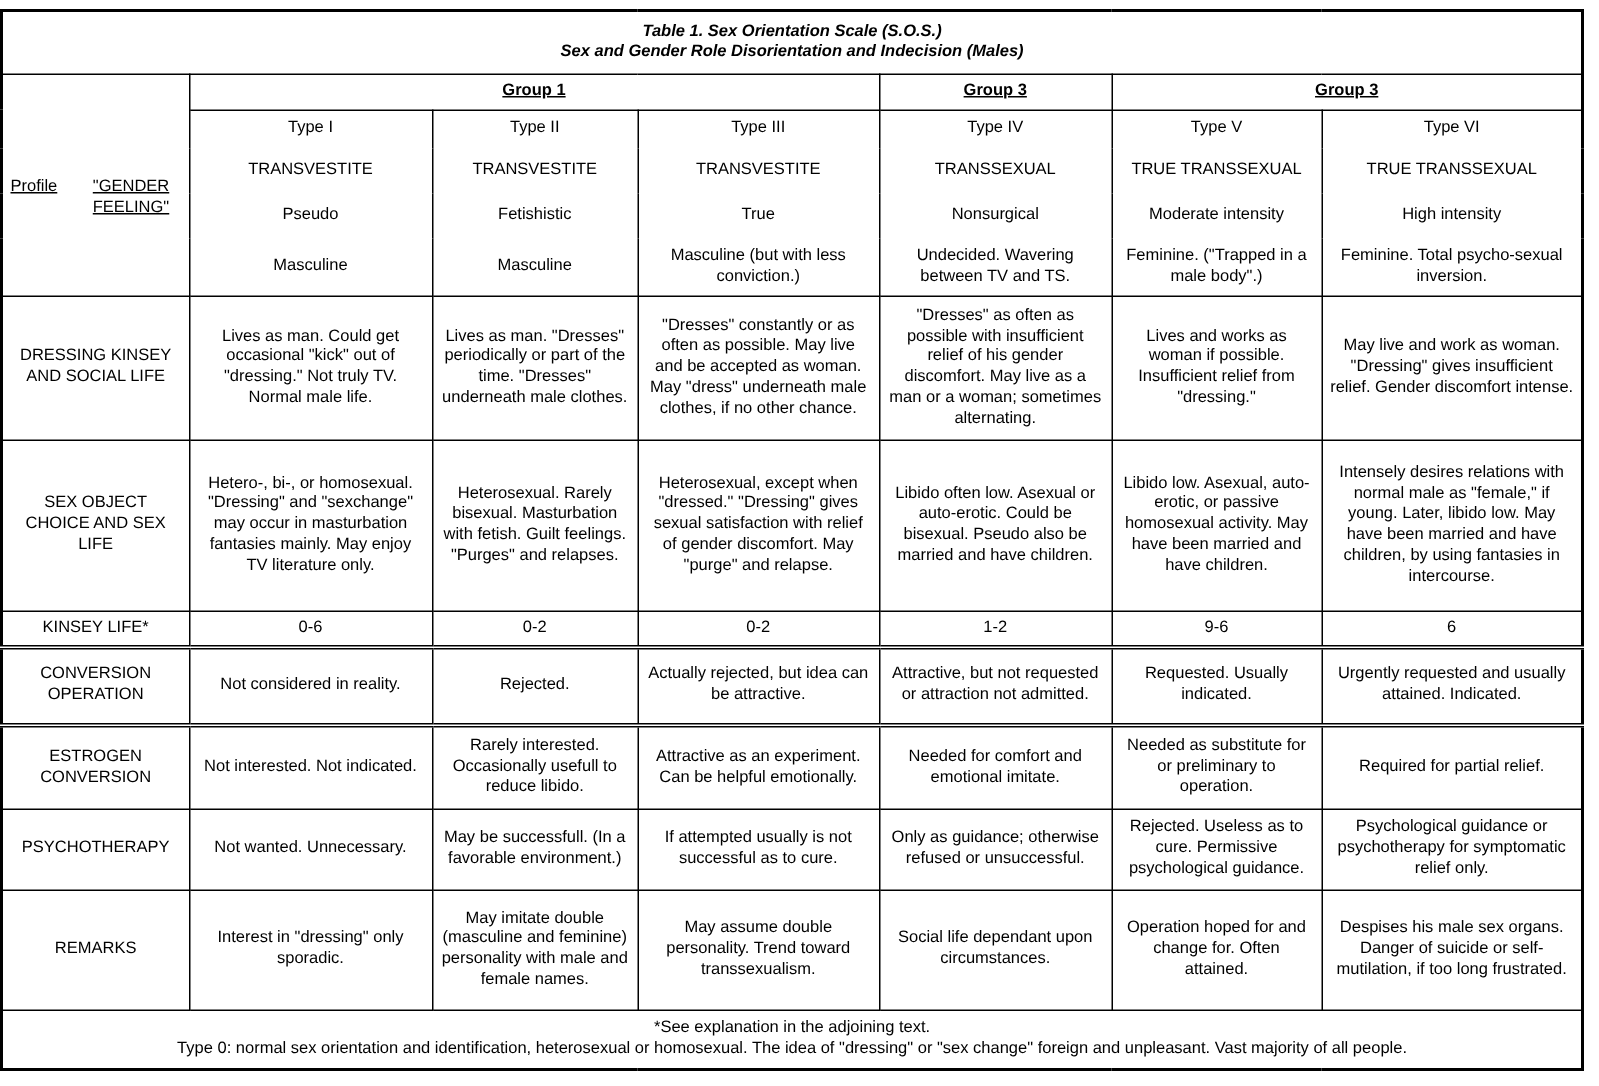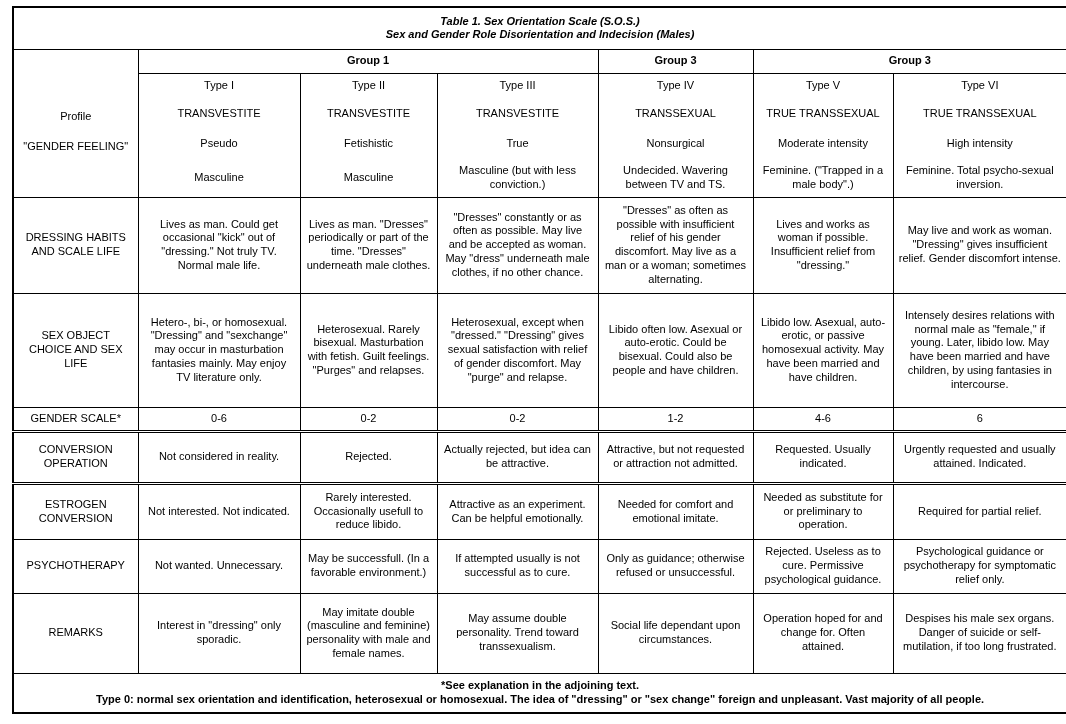--- a/index.html
+++ b/index.html
@@ -2,49 +2,48 @@
 <html><head>
 <meta charset="utf-8">
 <style>
   * { box-sizing: border-box; }
   html, body { margin: 0; padding: 0; background: #fff; }
   body {
     width: 1066px; height: 724px; overflow: hidden;
     font-family: "Liberation Sans", sans-serif;
     color: #000;
   }
-  .page { width: 1066px; height: 724px; padding: 6px 12px; }
+  .page { width: 1066px; height: 724px; padding: 6px 0; }
   table.sos {
     border-collapse: collapse;
     table-layout: fixed;
     width: 1054px;
     border: 2px solid #000;
   }
   table.sos td {
     border: 1px solid #000;
     font-size: 11px;
     line-height: 1.25;
     text-align: center;
     vertical-align: middle;
     padding: 2px 5px;
   }
   .title-cell { font-weight: bold; font-style: italic; font-size: 13.5px; line-height: 1.35; }
-  .r-group td { font-weight: bold; font-size: 12px; }
+  .r-group td { font-weight: bold; font-size: 12px; text-decoration: underline; }
   .r-type td { font-size: 11.5px; margin-top: 28px; }
-  .stub-inner { display: flex; flex-direction: column; justify-content: center; gap: 16px; padding-top: 18px; }
+  .stub-inner { display: flex; flex-direction: row; justify-content: center; gap: 16px; padding-top: 18px; }
   tr.mb > td { border-bottom-style: none; }
   tr.mt > td { border-top-style: none; }
   tr.dbl > td { border-top: 3px double #000; }
   td.footnotes {
     text-align: left;
     vertical-align: top;
     font-size: 11.5px;
     padding: 3px 6px;
     line-height: 1.4;
-    font-weight: bold;
   }
 </style>
 </head>
 <body>
 
 <div class="page">
   <table class="sos">
     <colgroup>
       <col style="width:125px">
         <col style="width:162px">
@@ -104,46 +103,46 @@
       <tr class="mt" style="height:38px">
         <td>Masculine</td>
         <td>Masculine</td>
         <td>Masculine (but with less conviction.)</td>
         <td>Undecided. Wavering between TV and TS.</td>
         <td>Feminine. ("Trapped in a male body".)</td>
         <td>Feminine. Total psycho-sexual inversion.</td>
       </tr>
 
       <tr class="r-dressing" style="height:96px">
-        <td>DRESSING HABITS AND SCALE LIFE</td>
+        <td>DRESSING KINSEY AND SOCIAL LIFE</td>
         <td>Lives as man. Could get occasional "kick" out of "dressing." Not truly TV. Normal male life.</td>
         <td>Lives as man. "Dresses" periodically or part of the time. "Dresses" underneath male clothes.</td>
         <td>"Dresses" constantly or as often as possible. May live and be accepted as woman. May "dress" underneath male clothes, if no other chance.</td>
         <td>"Dresses" as often as possible with insufficient relief of his gender discomfort. May live as a man or a woman; sometimes alternating.</td>
         <td>Lives and works as woman if possible. Insufficient relief from "dressing."</td>
         <td>May live and work as woman. "Dressing" gives insufficient relief. Gender discomfort intense.</td>
       </tr>
 
       <tr class="r-sex" style="height:114px">
         <td>SEX OBJECT CHOICE AND SEX LIFE</td>
         <td>Hetero-, bi-, or homosexual. "Dressing" and "sexchange" may occur in masturbation fantasies mainly. May enjoy TV literature only.</td>
         <td>Heterosexual. Rarely bisexual. Masturbation with fetish. Guilt feelings. "Purges" and relapses.</td>
         <td>Heterosexual, except when "dressed." "Dressing" gives sexual satisfaction with relief of gender discomfort. May "purge" and relapse.</td>
-        <td>Libido often low. Asexual or auto-erotic. Could be bisexual. Could also be people and have children.</td>
+        <td>Libido often low. Asexual or auto-erotic. Could be bisexual. Pseudo also be married and have children.</td>
         <td>Libido low. Asexual, auto-erotic, or passive homosexual activity. May have been married and have children.</td>
         <td>Intensely desires relations with normal male as "female," if young. Later, libido low. May have been married and have children, by using fantasies in intercourse.</td>
       </tr>
 
       <tr class="r-kinsey" style="height:24px">
-        <td>GENDER SCALE*</td>
+        <td>KINSEY LIFE*</td>
         <td>0-6</td>
         <td>0-2</td>
         <td>0-2</td>
         <td>1-2</td>
-        <td>4-6</td>
+        <td>9-6</td>
         <td>6</td>
       </tr>
 
       <tr class="r-conversion dbl" style="height:52px">
         <td>CONVERSION OPERATION</td>
         <td>Not considered in reality.</td>
         <td>Rejected.</td>
         <td>Actually rejected, but idea can be attractive.</td>
         <td>Attractive, but not requested or attraction not admitted.</td>
         <td>Requested. Usually indicated.</td>

